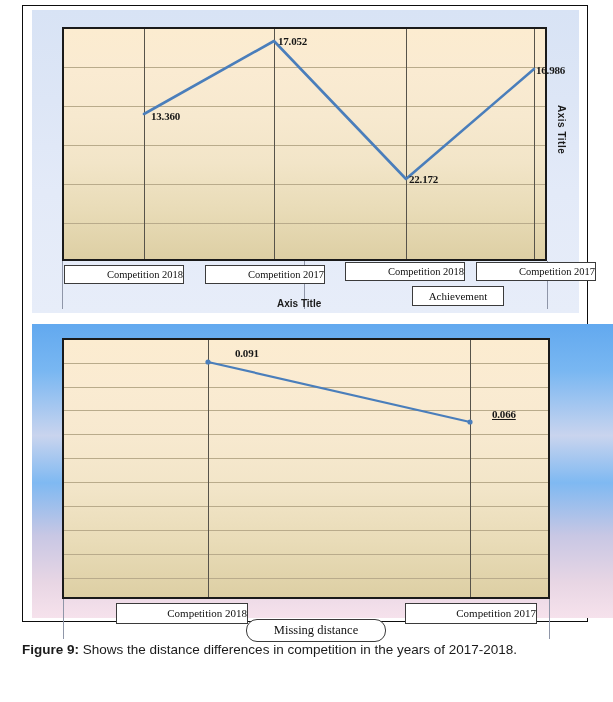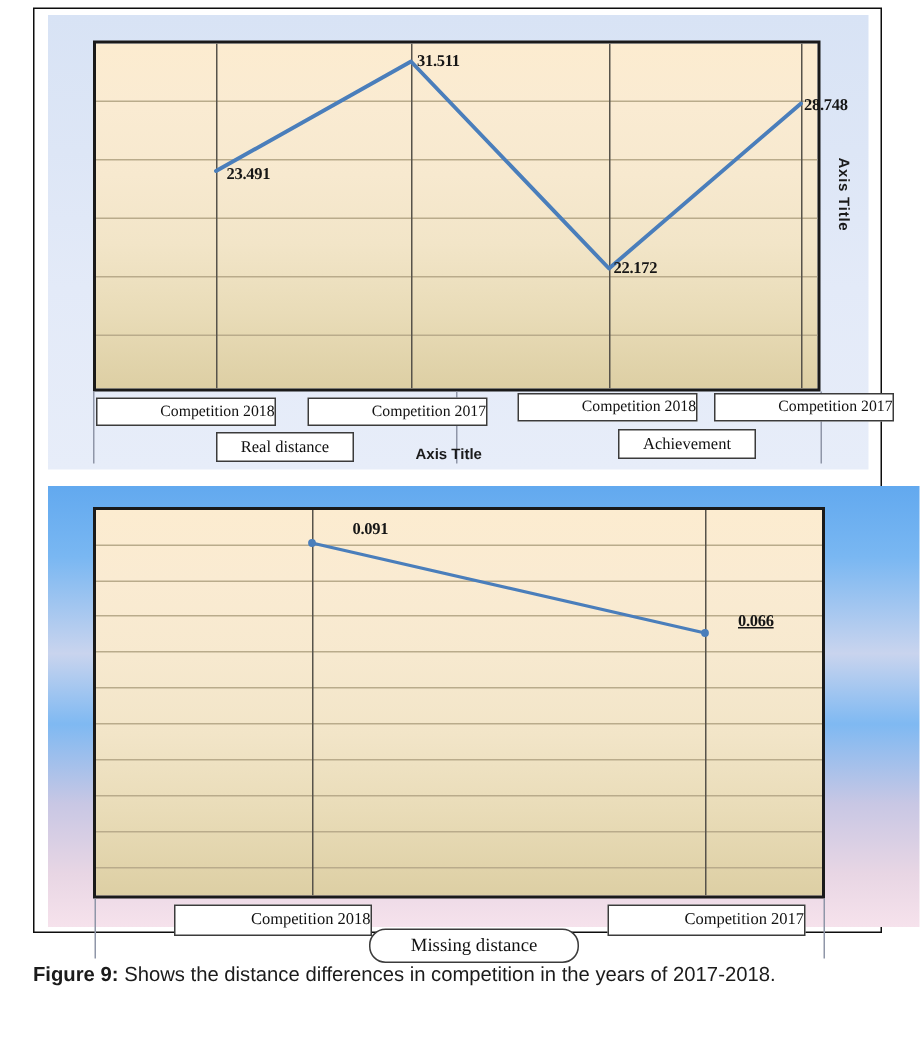--- a/index.html
+++ b/index.html
@@ -199,35 +199,34 @@
       <div class="vline" style="left:80px;"></div>
       <div class="vline" style="left:210px;"></div>
       <div class="vline" style="left:342px;"></div>
       <div class="vline" style="left:470px;"></div>
 
       <svg class="chart-svg" width="485" height="234">
         <polyline points="80,85 210,12 342,150 470,40" fill="none" stroke="#4a7ebb" stroke-width="2.6" stroke-linejoin="round" stroke-linecap="round"></polyline>
       </svg>
     </div>
 
-    <div class="data-label" style="left:119px; top:100px;">23.491</div>
-    <div class="data-label" style="left:246px; top:25px;">31.511</div>
+    <div class="data-label" style="left:119px; top:100px;">13.360</div>
+    <div class="data-label" style="left:246px; top:25px;">17.052</div>
     <div class="data-label" style="left:377px; top:163px;">22.172</div>
-    <div class="data-label" style="left:504px; top:54px;">28.748</div>
+    <div class="data-label" style="left:504px; top:54px;">16.986</div>
 
     <div class="tick-sep" style="left:30px;  top:251px; height:48px;"></div>
     <div class="tick-sep" style="left:272px; top:251px; height:48px;"></div>
     <div class="tick-sep" style="left:515px; top:251px; height:48px;"></div>
 
     <div class="cat-box" style="left:32px;  top:255px; width:120px;">Competition 2018</div>
     <div class="cat-box" style="left:173px; top:255px; width:120px;">Competition 2017</div>
     <div class="cat-box" style="left:313px; top:252px; width:120px;">Competition 2018</div>
     <div class="cat-box" style="left:444px; top:252px; width:120px;">Competition 2017</div>
 
-    <div class="group-box" style="left:112px; top:278px; width:92px;">Real distance</div>
     <div class="group-box" style="left:380px; top:276px; width:92px;text-align:center;">Achievement</div>
 
     <div class="axis-title-x" style="left:245px; top:288px;">Axis Title</div>
     <div class="axis-title-y" style="left:524px; top:95px;">Axis Title</div>
   </div>
 
   <div class="chart-panel bottom">
 
     <div class="plot-area bottom">
       <div class="gridline" style="top:23px;"></div>

